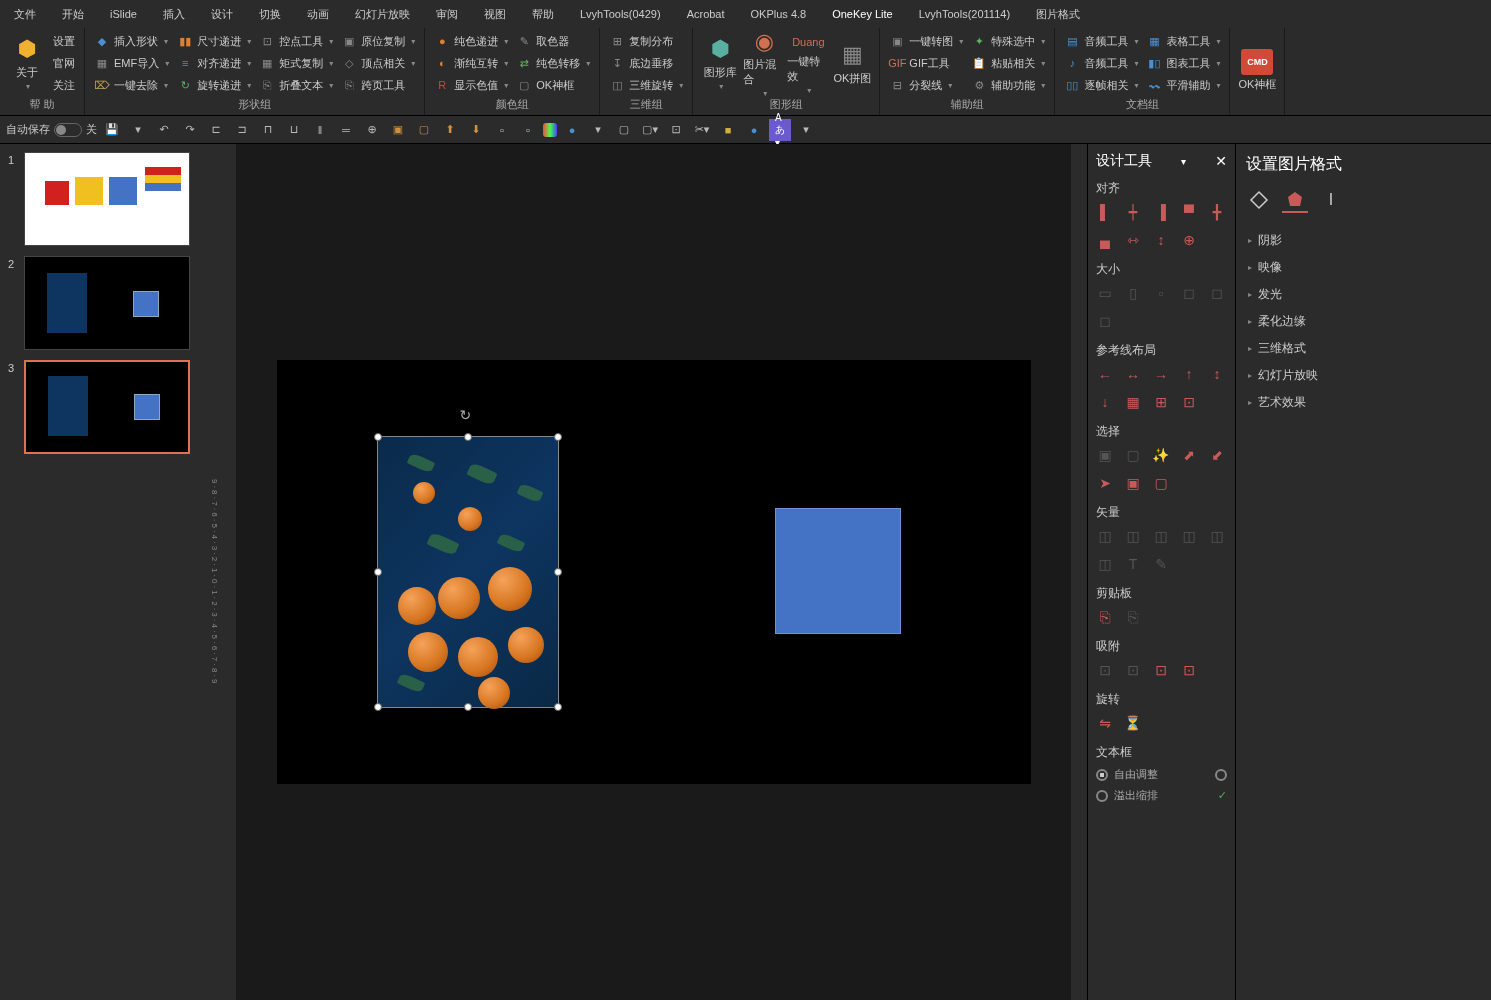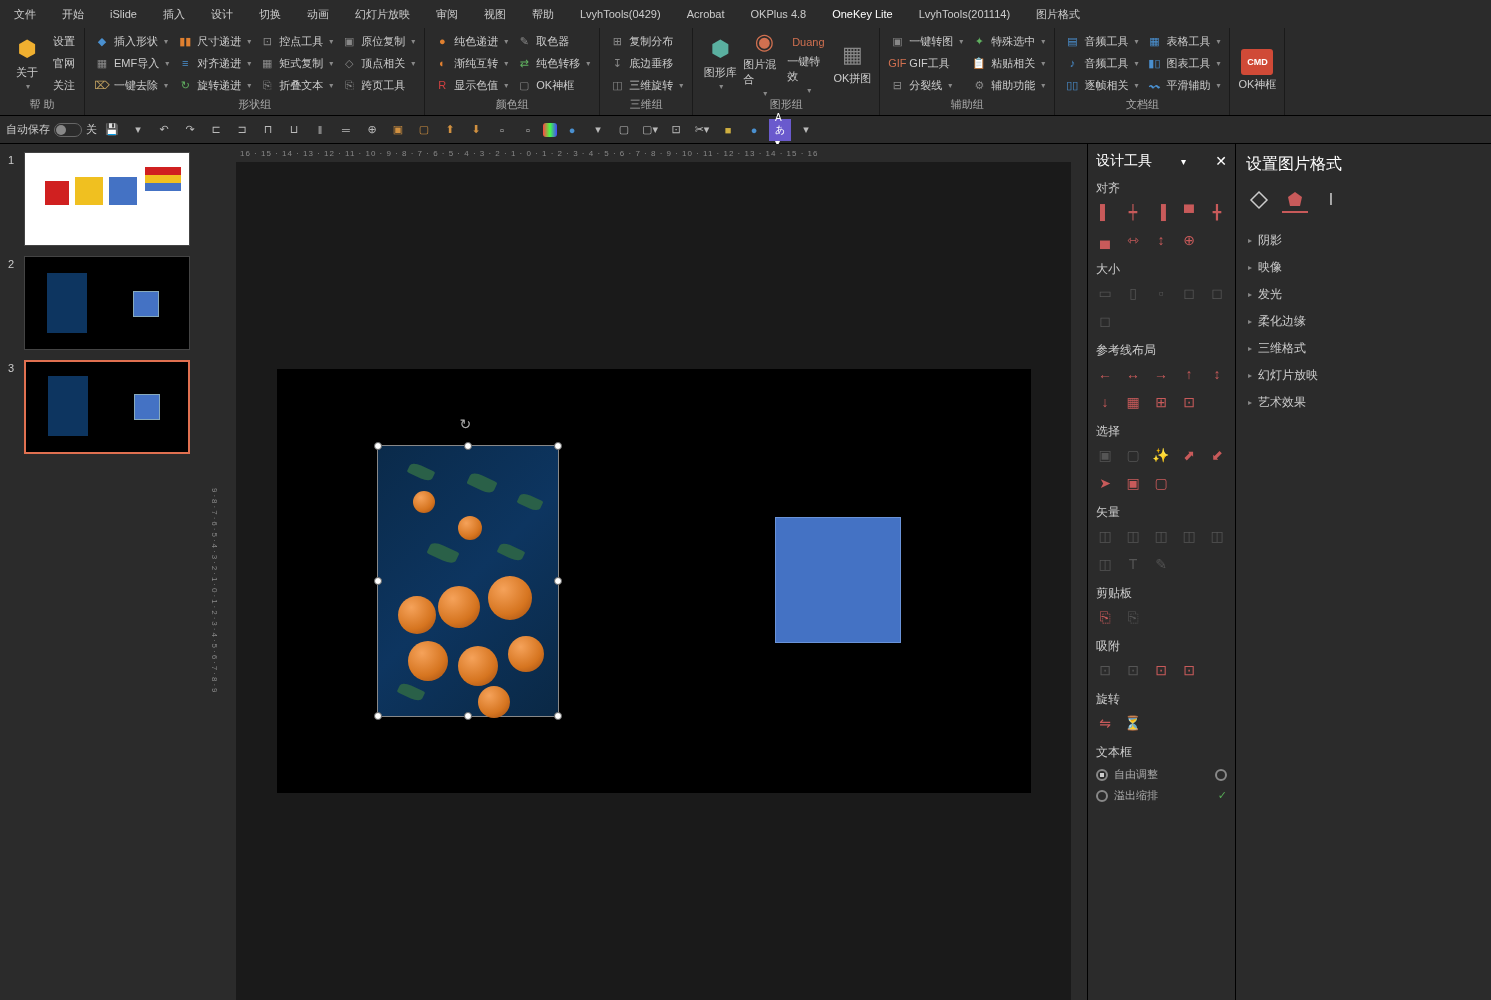--- a/index.html
+++ b/index.html
@@ -427,21 +427,20 @@
     <div class="thumb-wrap">
       <div class="thumb-num">3</div>
       <div class="thumb sel">
         <div class="sq" style="left:22px;top:14px;width:40px;height:60px;background:#0d3560"></div>
         <div class="sq" style="left:108px;top:32px;width:26px;height:26px;background:#4472c4;border:1px solid #8ab"></div>
       </div>
     </div>
   </div>
 
   <div class="editor">
-    <div class="ruler-h">16 · 15 · 14 · 13 · 12 · 11 · 10 · 9 · 8 · 7 · 6 · 5 · 4 · 3 · 2 · 1 · 0 · 1 · 2 · 3 · 4 · 5 · 6 · 7 · 8 · 9 · 10 · 11 · 12 · 13 · 14 · 15 · 16</div>
     <div class="editor-body">
       <div class="ruler-v">9·8·7·6·5·4·3·2·1·0·1·2·3·4·5·6·7·8·9</div>
       <div class="canvas-area">
         <div class="slide">
 
           <div class="sel-img">
             <div class="rot-handle">↻</div>
             <div class="sel-handle" style="left:-4px;top:-4px"></div>
             <div class="sel-handle" style="left:50%;top:-4px;margin-left:-4px"></div>
             <div class="sel-handle" style="right:-4px;top:-4px"></div>

